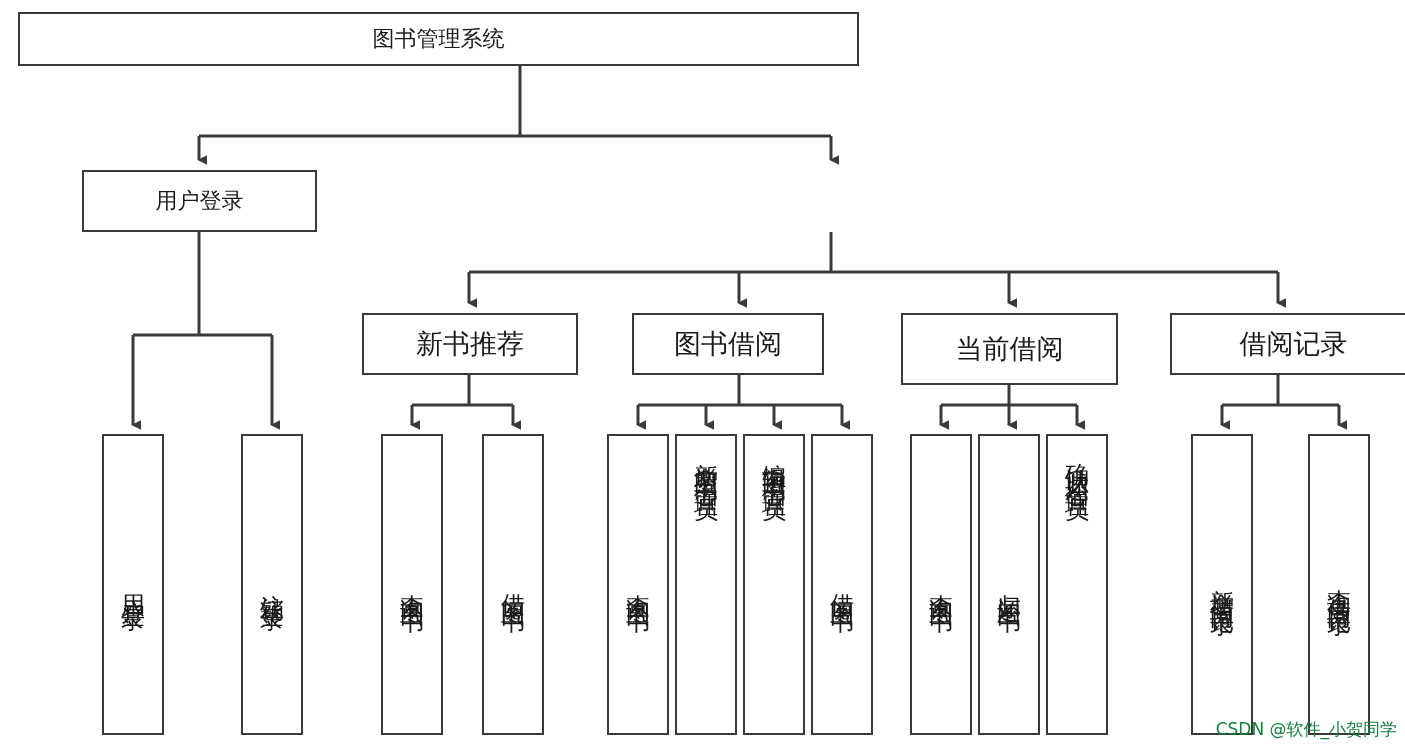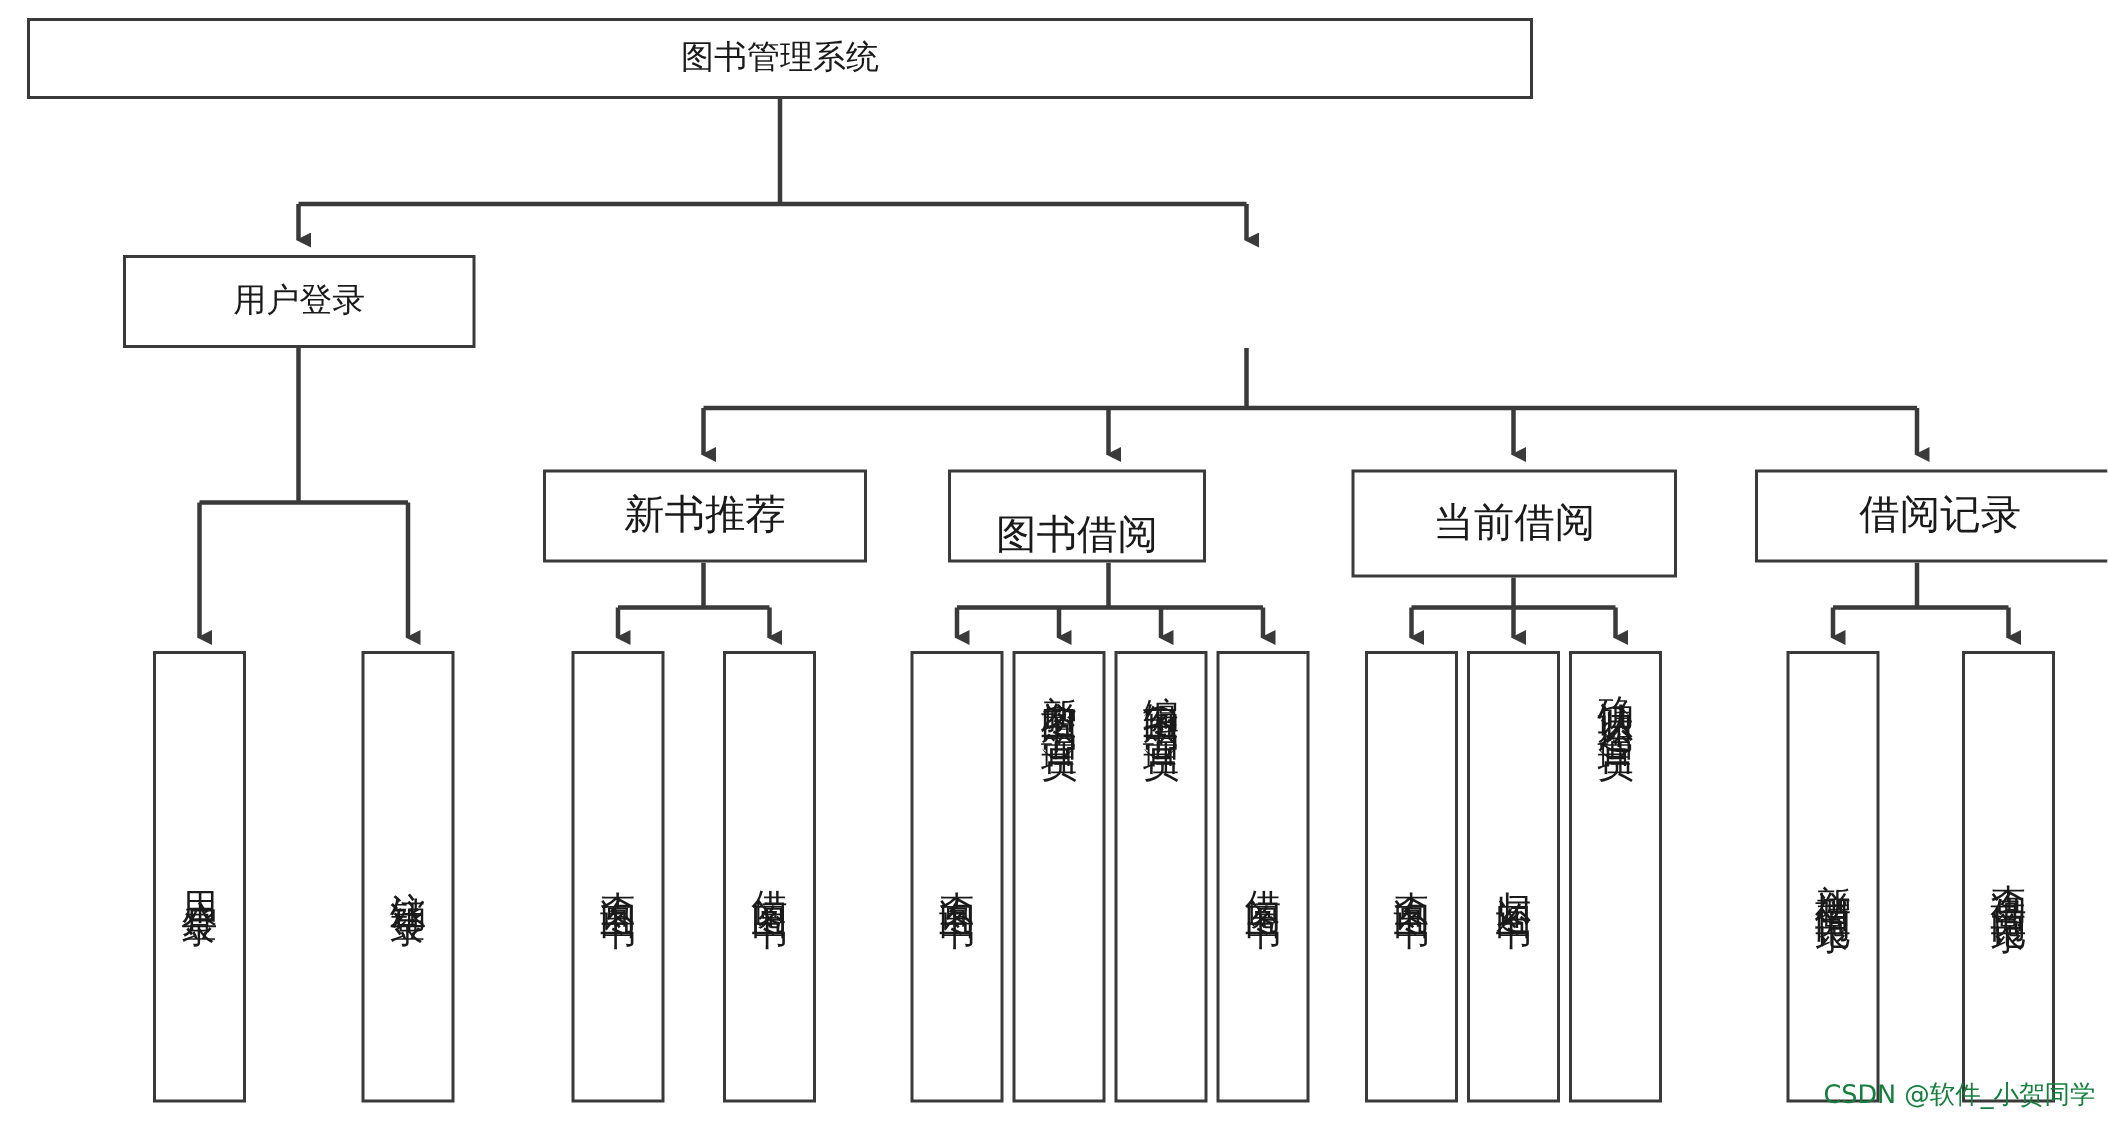--- a/index.html
+++ b/index.html
@@ -122,32 +122,32 @@
       <path d="M 1009 405 L 1009 425" marker-end="url(#arrow)"></path>
       <path d="M 1077 405 L 1077 425" marker-end="url(#arrow)"></path>
 
       <path d="M 1278 375 L 1278 405"></path>
       <path d="M 1222 405 L 1339 405"></path>
       <path d="M 1222 405 L 1222 425" marker-end="url(#arrow)"></path>
       <path d="M 1339 405 L 1339 425" marker-end="url(#arrow)"></path>
     </g>
   </svg>
 
-  <div class="node node-root" style="left:18px; top:12px; width:1004px; height:54px;">
+  <div class="node node-root" style="left:18px; top:12px; width:841px; height:54px;">
     <span class="lbl">图书管理系统</span>
   </div>
 
   <div class="node node-l1" style="left:82px; top:170px; width:235px; height:62px;">
     <span class="lbl">用户登录</span>
   </div>
 
   <div class="node node-l2" style="left:362px; top:313px; width:216px; height:62px;">
     <span class="lbl">新书推荐</span>
   </div>
-  <div class="node node-l2" style="left:632px; top:313px; width:172px; height:62px;align-items:flex-end;">
+  <div class="node node-l2" style="left:632px; top:313px; width:192px; height:62px;">
     <span class="lbl">图书借阅</span>
   </div>
   <div class="node node-l2" style="left:901px; top:313px; width:217px; height:72px;">
     <span class="lbl">当前借阅</span>
   </div>
   <div class="node node-l2" style="left:1170px; top:313px; width:247px; height:62px;">
     <span class="lbl">借阅记录</span>
   </div>
 
   <div class="node node-leaf center-v" style="left:102px; top:434px; width:62px; height:301px;">

